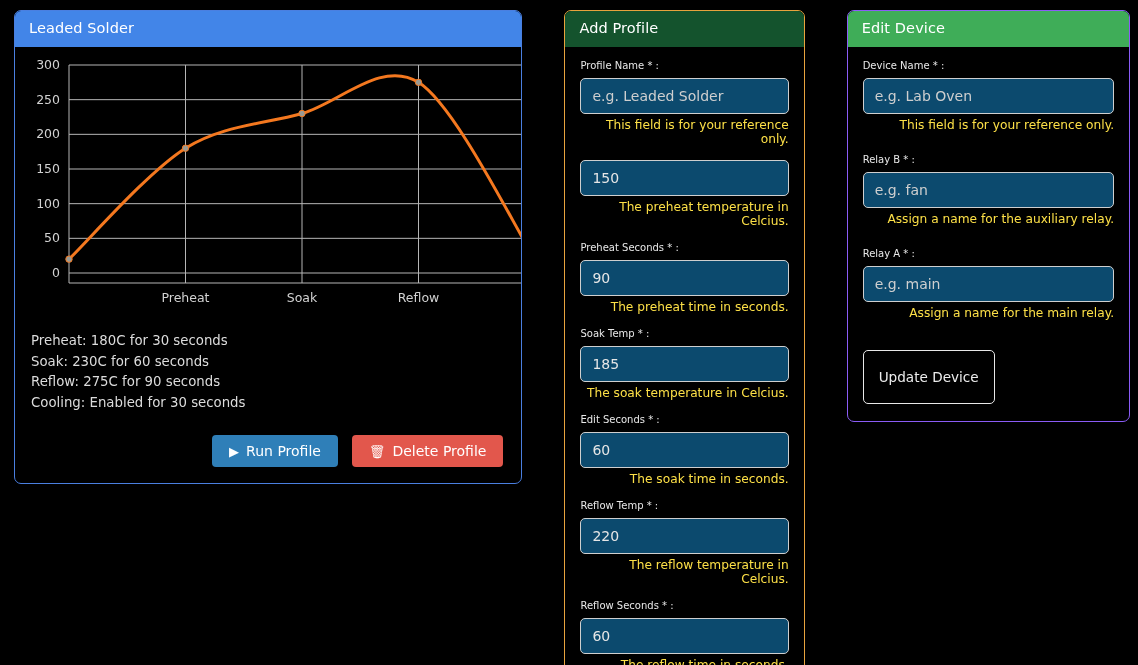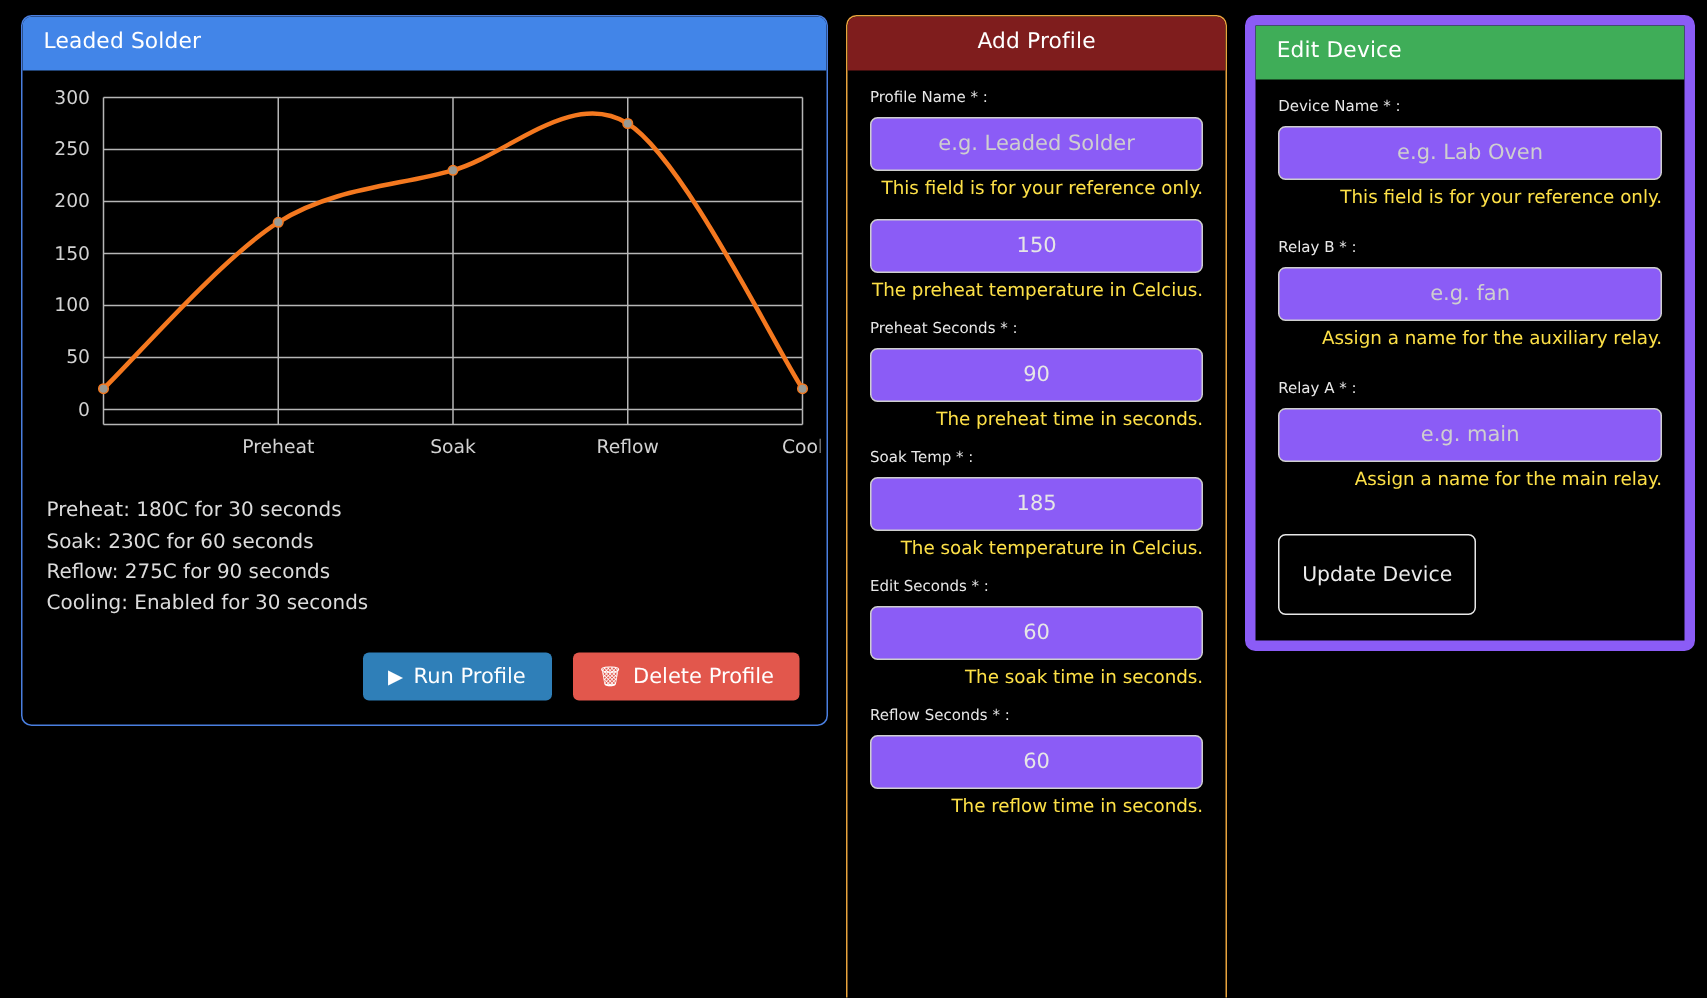--- a/index.html
+++ b/index.html
@@ -9,21 +9,21 @@
     background: #000;
     font-family: "DejaVu Sans", "Liberation Sans", sans-serif;
     overflow: hidden;
   }
   .page {
     position: relative;
     width: 1138px; height: 665px;
     background: #000;
     display: flex;
     align-items: flex-start;
-    gap: 12px;
+    gap: 42px;
     padding: 10px 8px 0 14px;
   }
 
   
   .card {
     background: #050505;
     border-radius: 7px;
     overflow: hidden;
   }
   .card-header {
@@ -75,53 +75,52 @@
   .btn-delete { background: #e2574c; }
   .btn .glyph { font-size: 13px; }
 
   
   .card-add {
     width: 256px;
     border: 1px solid #e8a33d;
     background: #000;
     height: 664px;
   }
-  .card-add .card-header { background: #7f1d1d; text-align: center; }
+  .card-add .card-header { background: #14532d; }
   .card-add .card-body { padding: 13px 15px 10px 15px; }
 
   
   .card-device {
     width: 302px;
-    border: 7px solid #8b5cf6;
+    border: 1px solid #8b5cf6;
     background: #000;
     align-self: flex-start;
   }
   .card-device .card-header { background: #3fad58; }
   .card-device .card-body { padding: 13px 15px 17px 15px; }
 
   
   .field { margin-bottom: 14px; }
   .field-label {
     display: block;
     color: #e8e8e8;
     font-size: 10px;
     margin-bottom: 7px;
   }
   .field-input {
     display: block;
     width: 100%;
-    background: #8b5cf6;
+    background: #0c4a6e;
     border: 1px solid #cfcfcf;
     border-radius: 5px;
     color: #e6e6e6;
     font-size: 14px;
     font-family: inherit;
     padding: 9px 11px;
     outline: none;
-    text-align: center;
   }
   .field-input::placeholder { color: #cfcfcf; }
   .field-help {
     display: block;
     color: #fde047;
     font-size: 12.2px;
     margin-top: 4px;
     text-align: right;
   }
   .field-tall { margin-bottom: 22px; }
@@ -240,20 +239,25 @@
         </div>
         <div class="field">
           <label class="field-label">Soak Temp * :</label>
           <input class="field-input" type="text" value="185" style="">
           <small class="field-help">The soak temperature in Celcius.</small>
         </div>
         <div class="field">
           <label class="field-label">Edit Seconds * :</label>
           <input class="field-input" type="text" value="60" style="">
           <small class="field-help">The soak time in seconds.</small>
+        </div>
+        <div class="field">
+          <label class="field-label">Reflow Temp * :</label>
+          <input class="field-input" type="text" value="220" style="">
+          <small class="field-help">The reflow temperature in Celcius.</small>
         </div>
         <div class="field">
           <label class="field-label">Reflow Seconds * :</label>
           <input class="field-input" type="text" value="60" style="">
           <small class="field-help">The reflow time in seconds.</small>
         </div>
       </div>
   </section>
 
   <section class="card card-device">

